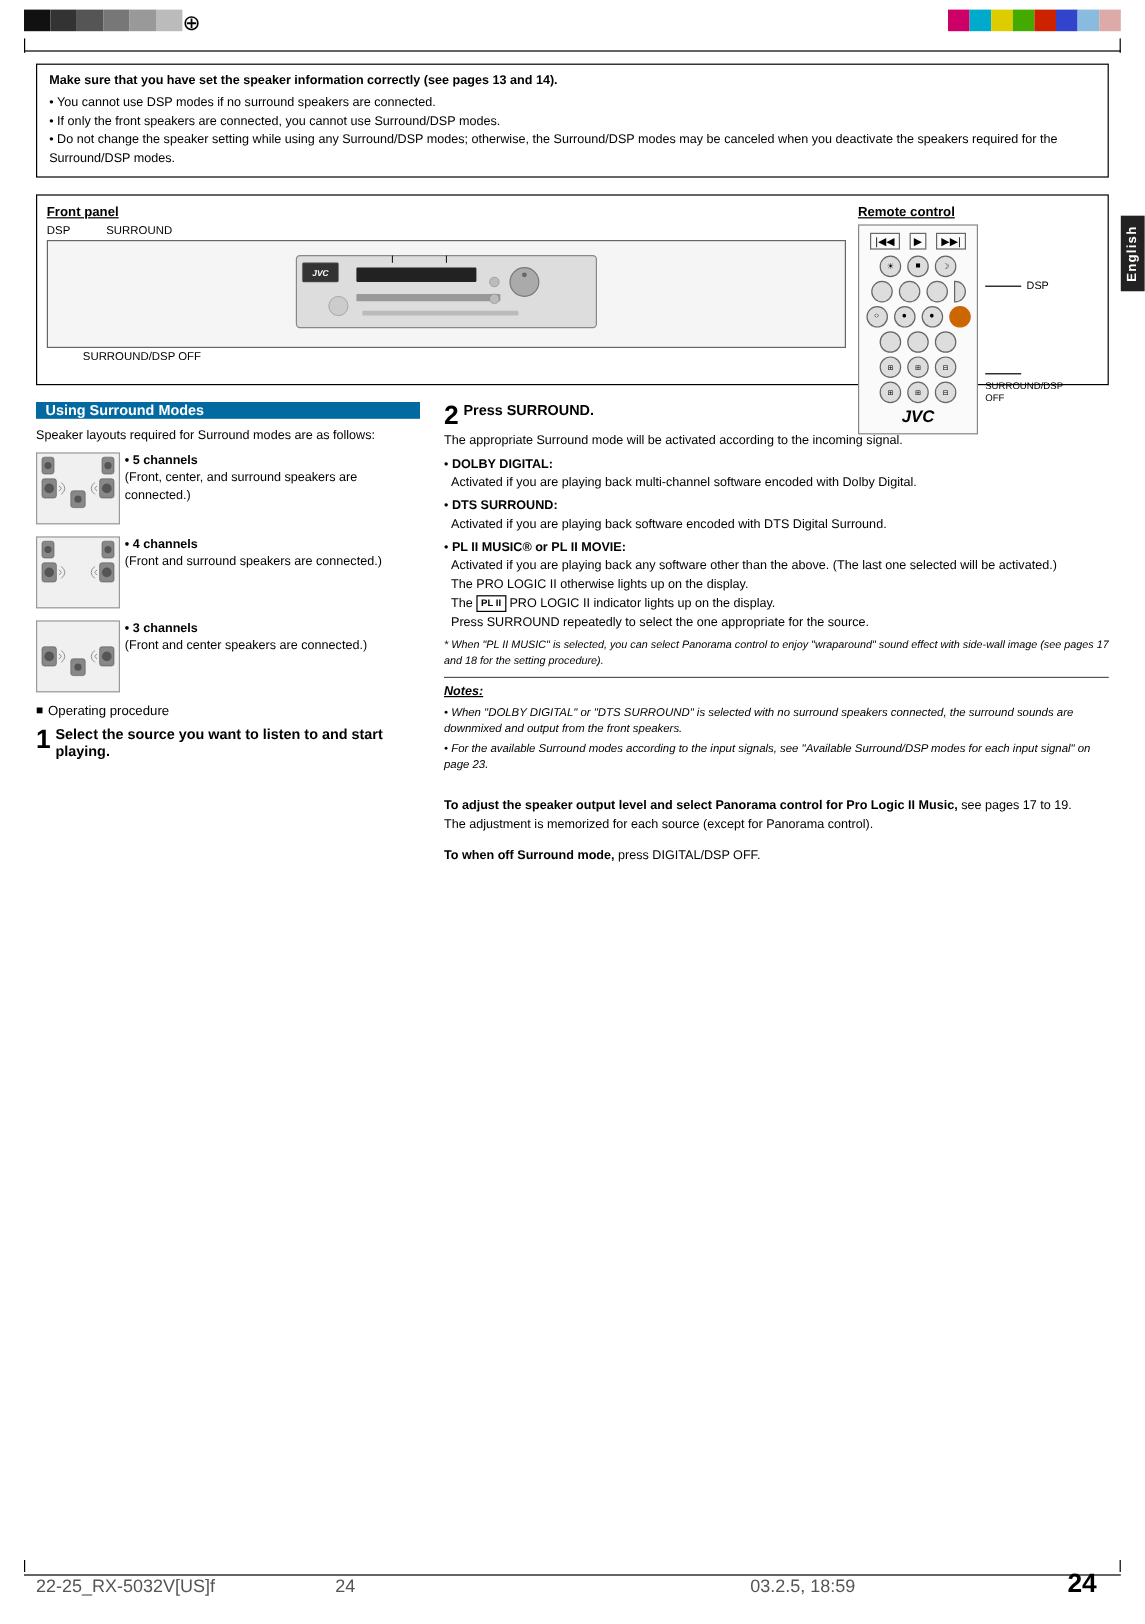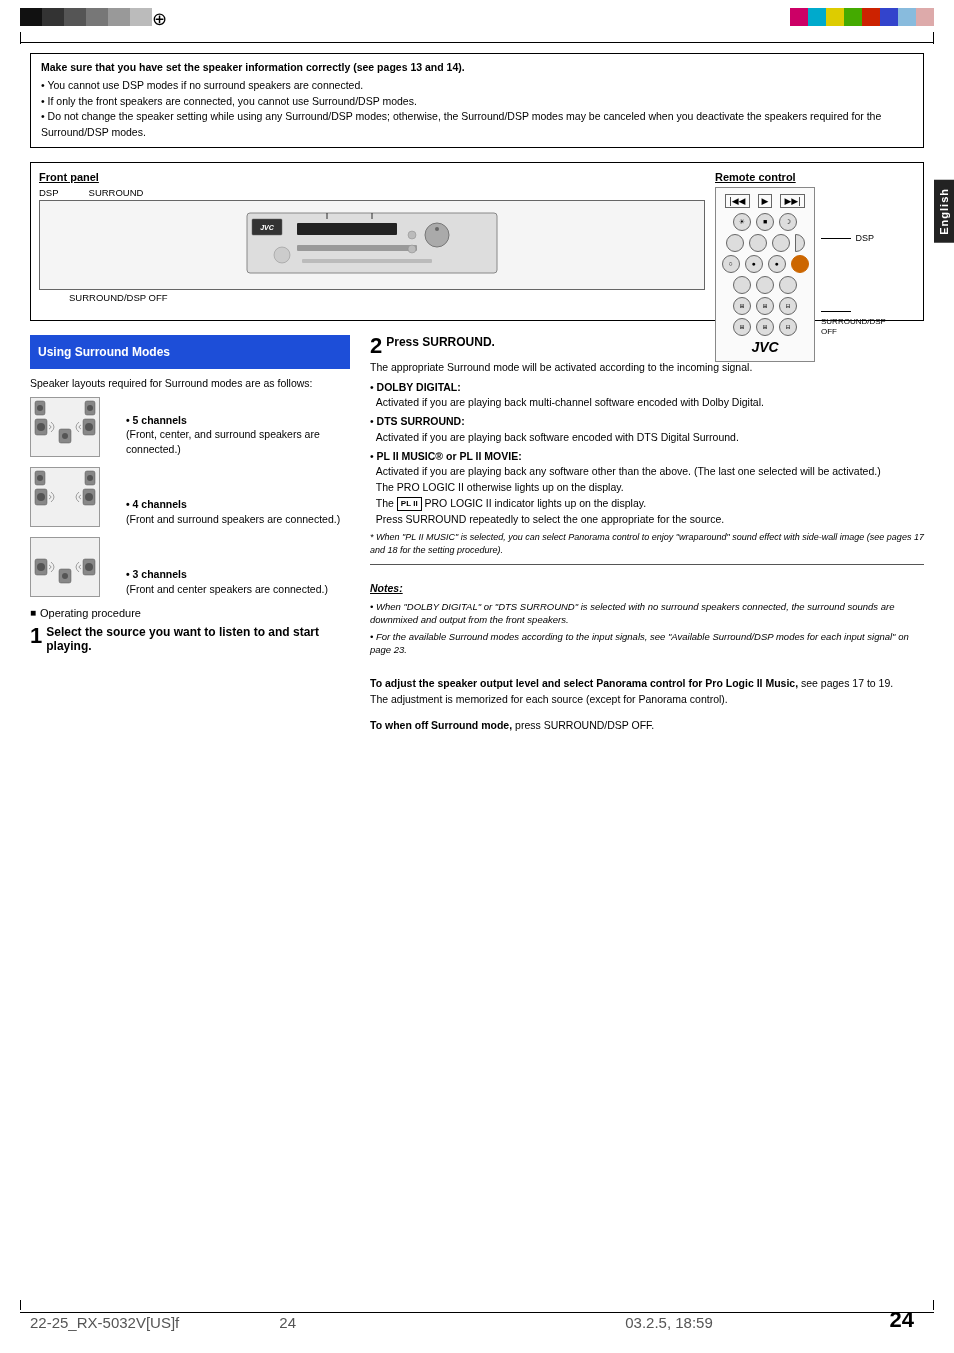--- a/index.html
+++ b/index.html
@@ -122,34 +122,34 @@
     }
     .surround-dsp-off-label {
       font-size: 9.5px;
       text-align: left;
       margin-top: 2px;
       padding-left: 30px;
     }
 
     
     .section-title-box {
-      background: #1d4ed8;
+      background: #0369a1;
       color: #fff;
       font-weight: bold;
       font-size: 12px;
-      padding: 10px 8px;
+      padding: 0 8px;
       margin-bottom: 8px;
     }
 
     
     .speaker-layout-item {
       display: flex;
-      align-items: flex-end;
+      align-items: flex-start;
       margin-bottom: 10px;
-      gap: 26px;
+      gap: 4px;
     }
     .speaker-icon {
       flex: 0 0 70px;
       height: 60px;
       border: 1px solid #999;
       display: flex;
       align-items: center;
       justify-content: center;
       background: #f0f0f0;
       font-size: 9px;
@@ -188,21 +188,21 @@
     }
     .step-body {
       font-size: 10.5px;
       line-height: 1.5;
     }
 
     
     .notes-box {
       border-top: 1.5px solid #555;
       margin-top: 8px;
-      padding-top: 16px;
+      padding-top: 4px;
     }
     .notes-title {
       font-weight: bold;
       font-style: italic;
       font-size: 10.5px;
       text-decoration: underline;
       margin-bottom: 3px;
     }
     .notes-body {
       font-size: 9.5px;
@@ -630,21 +630,21 @@
             </div>
           </div>
         </div>
 
         <div class="bottom-bold-text">
           <strong>To adjust the speaker output level and select Panorama control for Pro Logic II Music,</strong><span> see pages 17 to 19.</span><br>
           <span>The adjustment is memorized for each source (except for Panorama control).</span>
         </div>
 
         <div class="bottom-bold-text" style="margin-top:10px;">
-          <strong>To when off Surround mode,</strong><span> press SURROUND/DSP OFF.</span>
+          <strong>To when off Surround mode,</strong><span> press DIGITAL/DSP OFF.</span>
         </div>
       </div>
     </div>
   </div>
 
   <div style="position:absolute; bottom:40px; left:0; right:0;">
     <div style="display:flex; justify-content:space-between; padding: 0 20px; height:10px; margin-bottom:2px;">
       <div style="border-left:1px solid #000; height:10px; width:1px;"></div>
       <div style="border-right:1px solid #000; height:10px; width:1px;"></div>
     </div>

